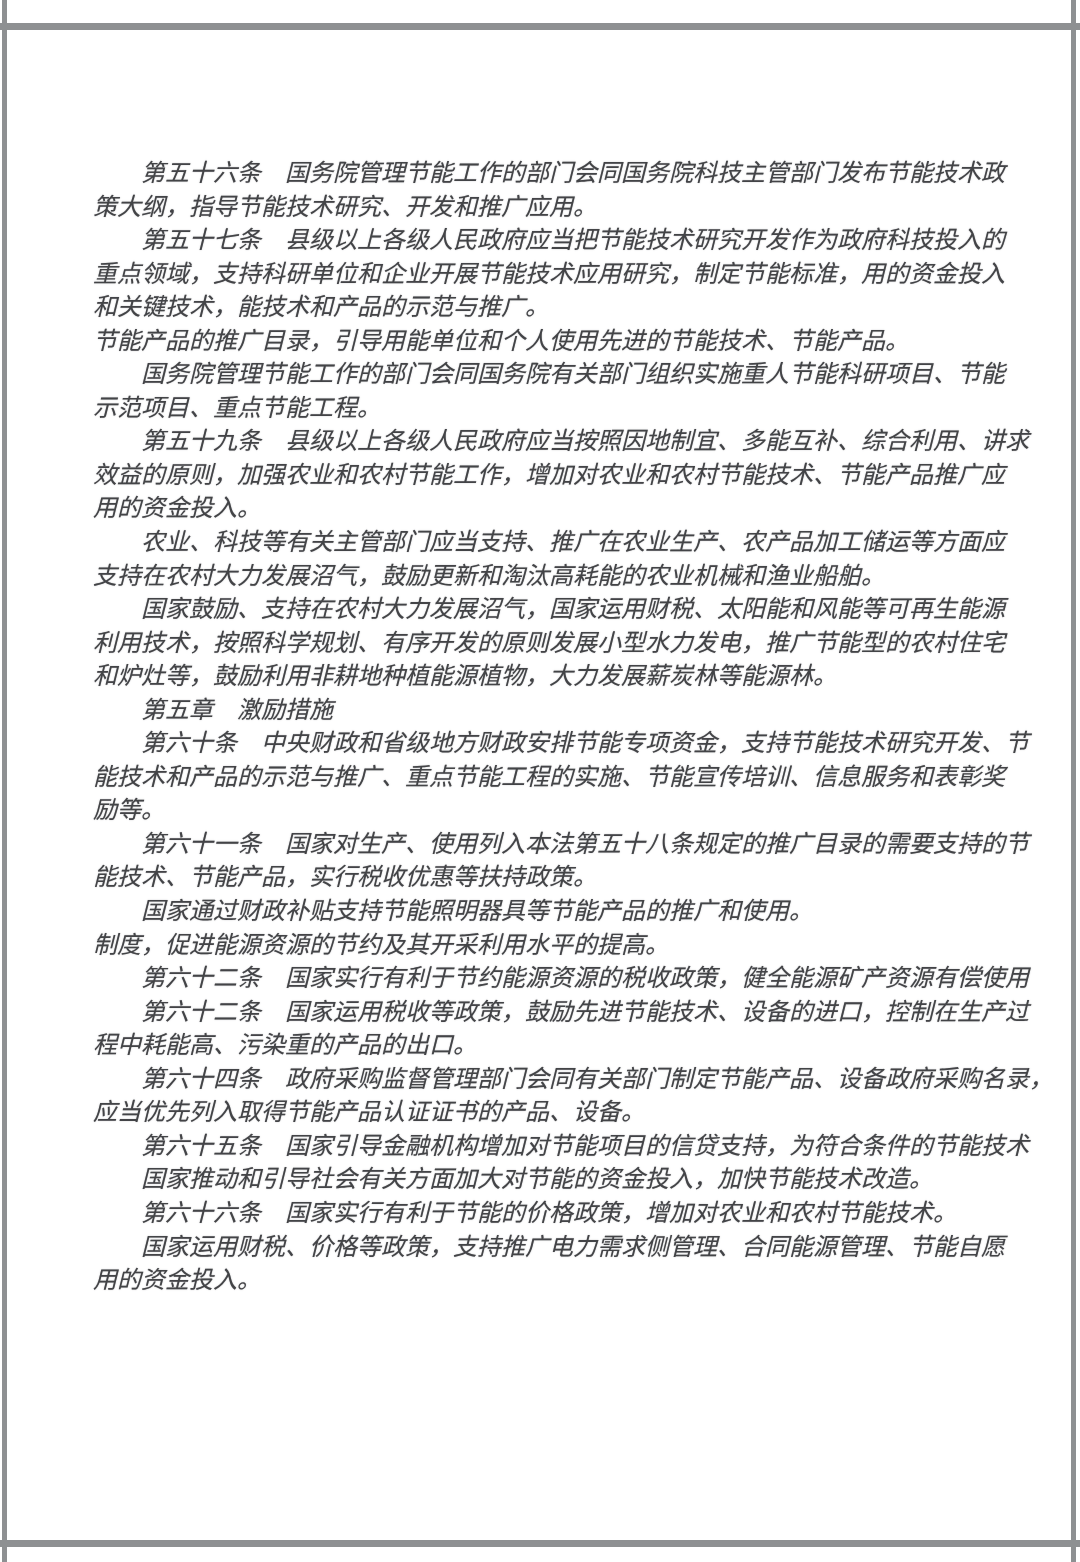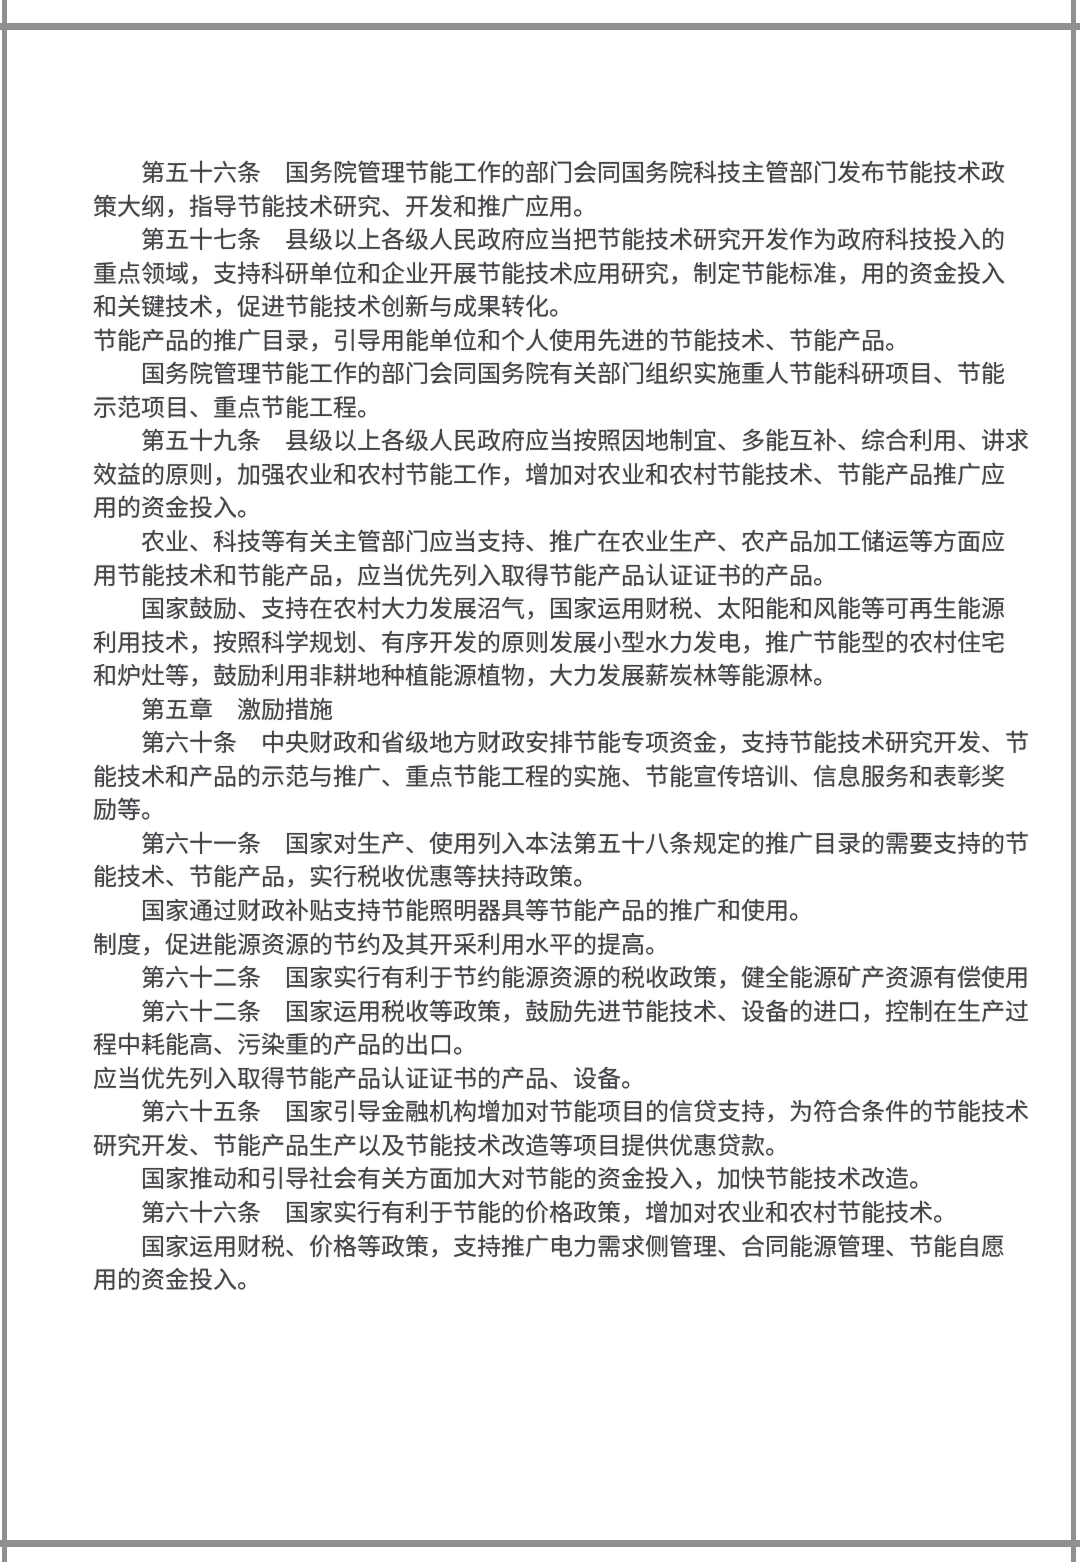--- a/index.html
+++ b/index.html
@@ -52,48 +52,48 @@
 </head>
 <body>
 
 <div class="page-surface"></div>
 
 <div class="frame-line frame-top" style="background: rgb(142, 144, 146);"></div>
 <div class="frame-line frame-bottom" style="background: rgb(142, 144, 146);"></div>
 <div class="frame-line frame-left" style="background: rgb(142, 144, 146);"></div>
 <div class="frame-line frame-right" style="background: rgb(142, 144, 146);"></div>
 
-<main class="text-body" id="text-body" style="color: rgb(67, 68, 71);">
+<main class="text-body" id="text-body" style="color: rgb(67, 68, 71); font-style: italic;">
     <div class="text-line">　　第五十六条　国务院管理节能工作的部门会同国务院科技主管部门发布节能技术政</div>
     <div class="text-line">策大纲，指导节能技术研究、开发和推广应用。</div>
     <div class="text-line">　　第五十七条　县级以上各级人民政府应当把节能技术研究开发作为政府科技投入的</div>
     <div class="text-line">重点领域，支持科研单位和企业开展节能技术应用研究，制定节能标准，用的资金投入</div>
-    <div class="text-line">和关键技术，促进节能技术创新与成果转化。</div>
+    <div class="text-line">和关键技术，能技术和产品的示范与推广。</div>
     <div class="text-line">节能产品的推广目录，引导用能单位和个人使用先进的节能技术、节能产品。</div>
     <div class="text-line">　　国务院管理节能工作的部门会同国务院有关部门组织实施重人节能科研项目、节能</div>
     <div class="text-line">示范项目、重点节能工程。</div>
     <div class="text-line">　　第五十九条　县级以上各级人民政府应当按照因地制宜、多能互补、综合利用、讲求</div>
     <div class="text-line">效益的原则，加强农业和农村节能工作，增加对农业和农村节能技术、节能产品推广应</div>
     <div class="text-line">用的资金投入。</div>
     <div class="text-line">　　农业、科技等有关主管部门应当支持、推广在农业生产、农产品加工储运等方面应</div>
-    <div class="text-line">用节能技术和节能产品，应当优先列入取得节能产品认证证书的产品。</div>
+    <div class="text-line">支持在农村大力发展沼气，鼓励更新和淘汰高耗能的农业机械和渔业船舶。</div>
     <div class="text-line">　　国家鼓励、支持在农村大力发展沼气，国家运用财税、太阳能和风能等可再生能源</div>
     <div class="text-line">利用技术，按照科学规划、有序开发的原则发展小型水力发电，推广节能型的农村住宅</div>
     <div class="text-line">和炉灶等，鼓励利用非耕地种植能源植物，大力发展薪炭林等能源林。</div>
     <div class="text-line">　　第五章　激励措施</div>
     <div class="text-line">　　第六十条　中央财政和省级地方财政安排节能专项资金，支持节能技术研究开发、节</div>
     <div class="text-line">能技术和产品的示范与推广、重点节能工程的实施、节能宣传培训、信息服务和表彰奖</div>
     <div class="text-line">励等。</div>
     <div class="text-line">　　第六十一条　国家对生产、使用列入本法第五十八条规定的推广目录的需要支持的节</div>
     <div class="text-line">能技术、节能产品，实行税收优惠等扶持政策。</div>
     <div class="text-line">　　国家通过财政补贴支持节能照明器具等节能产品的推广和使用。</div>
     <div class="text-line">制度，促进能源资源的节约及其开采利用水平的提高。</div>
     <div class="text-line">　　第六十二条　国家实行有利于节约能源资源的税收政策，健全能源矿产资源有偿使用</div>
     <div class="text-line">　　第六十二条　国家运用税收等政策，鼓励先进节能技术、设备的进口，控制在生产过</div>
     <div class="text-line">程中耗能高、污染重的产品的出口。</div>
+    <div class="text-line">　　第六十四条　政府采购监督管理部门会同有关部门制定节能产品、设备政府采购名录，</div>
     <div class="text-line">应当优先列入取得节能产品认证证书的产品、设备。</div>
     <div class="text-line">　　第六十五条　国家引导金融机构增加对节能项目的信贷支持，为符合条件的节能技术</div>
-    <div class="text-line">研究开发、节能产品生产以及节能技术改造等项目提供优惠贷款。</div>
     <div class="text-line">　　国家推动和引导社会有关方面加大对节能的资金投入，加快节能技术改造。</div>
     <div class="text-line">　　第六十六条　国家实行有利于节能的价格政策，增加对农业和农村节能技术。</div>
     <div class="text-line">　　国家运用财税、价格等政策，支持推广电力需求侧管理、合同能源管理、节能自愿</div>
     <div class="text-line">用的资金投入。</div>
   </main>
 
 </body></html>

